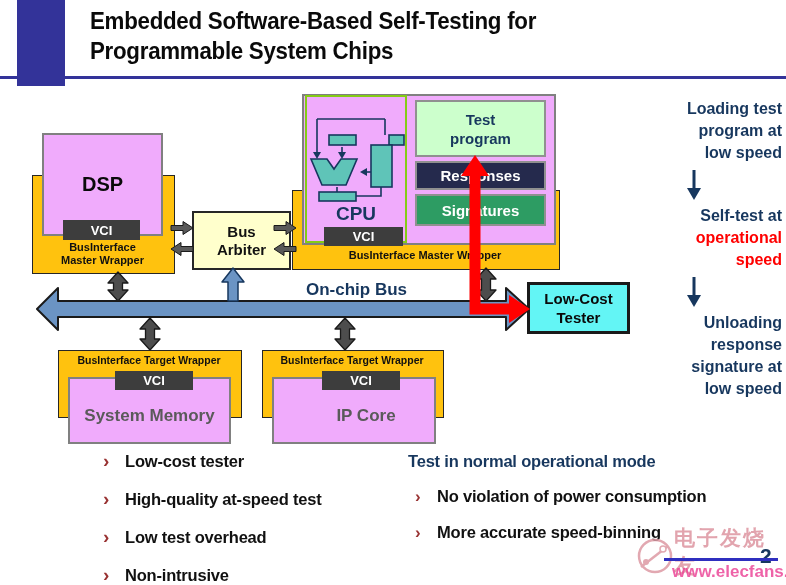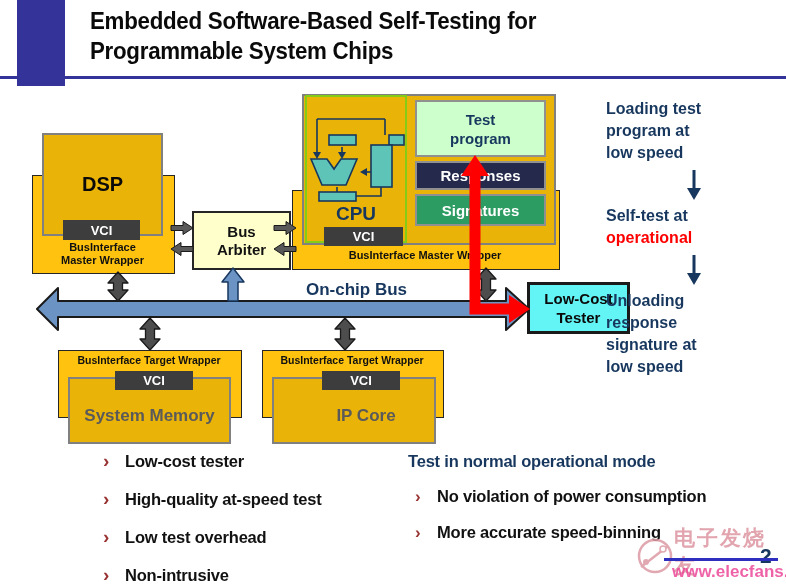--- a/index.html
+++ b/index.html
@@ -10,36 +10,36 @@
   .flexcol{display:flex;flex-direction:column;align-items:center;justify-content:center;}
 
   
   .title-block{left:17px;top:0;width:48px;height:86px;background:#333399;z-index:2;}
   .title-text{left:90px;top:6px;width:600px;font-size:24px;line-height:30px;color:#0a0a0a;
               letter-spacing:-0.3px;transform:scaleX(0.93);transform-origin:left top;}
   .title-rule{left:0;top:76px;width:786px;height:3px;background:#333399;z-index:1;}
 
   
   .wrapper{background:#FFC20E;border:1px solid #262626;z-index:1;}
-  .graybox{background:#eab308;border:2px solid #808080;z-index:2;box-sizing:border-box;}
+  .graybox{background:#f0abfc;border:2px solid #808080;z-index:2;box-sizing:border-box;}
   .vci{background:#3D3D3D;color:#fff;font-size:13px;z-index:4;}
   .wrap-label{color:#111;text-align:center;z-index:3;}
   .navy{color:#17375E;}
 
   .arb{left:192px;top:211px;width:99px;height:59px;background:#FFFFCC;border:2px solid #262626;
        box-sizing:border-box;font-size:15px;line-height:18px;color:#111;z-index:2;}
   .memrow{left:415px;width:131px;border:2px solid #909090;box-sizing:border-box;font-size:15px;z-index:3;}
   .tester{left:527px;top:282px;width:103px;height:52px;background:#63F5F5;border:3px solid #1a1a1a;
           box-sizing:border-box;font-size:15px;line-height:19px;color:#0a0a0a;z-index:3;}
   .buslabel{left:275px;top:280px;font-size:17px;z-index:3;margin-left:31px;}
 
   .arrows{left:0;top:0;z-index:5;pointer-events:none;}
 
   
-  .flowcol{left:606px;top:98px;width:176px;text-align:left;font-size:16px;line-height:22px;z-index:3;}
+  .flowcol{left:606px;top:98px;width:176px;text-align:right;font-size:16px;line-height:22px;z-index:3;}
   .flow-red{color:#FF0000;}
   .flow-arrow{margin:5px auto 4px auto;display:block;}
 
   
   .blist{z-index:3;}
   .brow{display:flex;align-items:baseline;margin-bottom:16px;}
   .bullet{color:#993333;font-size:19px;width:22px;flex:0 0 22px;}
   .bitem{color:#111;font-size:16.5px;letter-spacing:-0.2px;}
   .bhead{color:#17375E;font-size:16.5px;letter-spacing:-0.2px;margin-bottom:16px;}
   .blist2 .bullet{width:22px;flex:0 0 22px;font-size:17px;}
@@ -176,20 +176,21 @@
       <div>program at</div>
       <div>low speed</div>
     </div>
     <svg class="flow-arrow" width="18" height="32" viewBox="0 0 18 32">
       <line x1="9" y1="1" x2="9" y2="21" stroke="#17375E" stroke-width="3"></line>
       <polygon points="2,19 16,19 9,31" fill="#17375E"></polygon>
     </svg>
     <div>
       <div>Self-test at</div>
       <div class="flow-red">operational</div>
+      <div class="flow-red">speed</div>
     </div>
     <svg class="flow-arrow" width="18" height="32" viewBox="0 0 18 32">
       <line x1="9" y1="1" x2="9" y2="21" stroke="#17375E" stroke-width="3"></line>
       <polygon points="2,19 16,19 9,31" fill="#17375E"></polygon>
     </svg>
     <div>
       <div>Unloading</div>
       <div>response</div>
       <div>signature at</div>
       <div>low speed</div>

